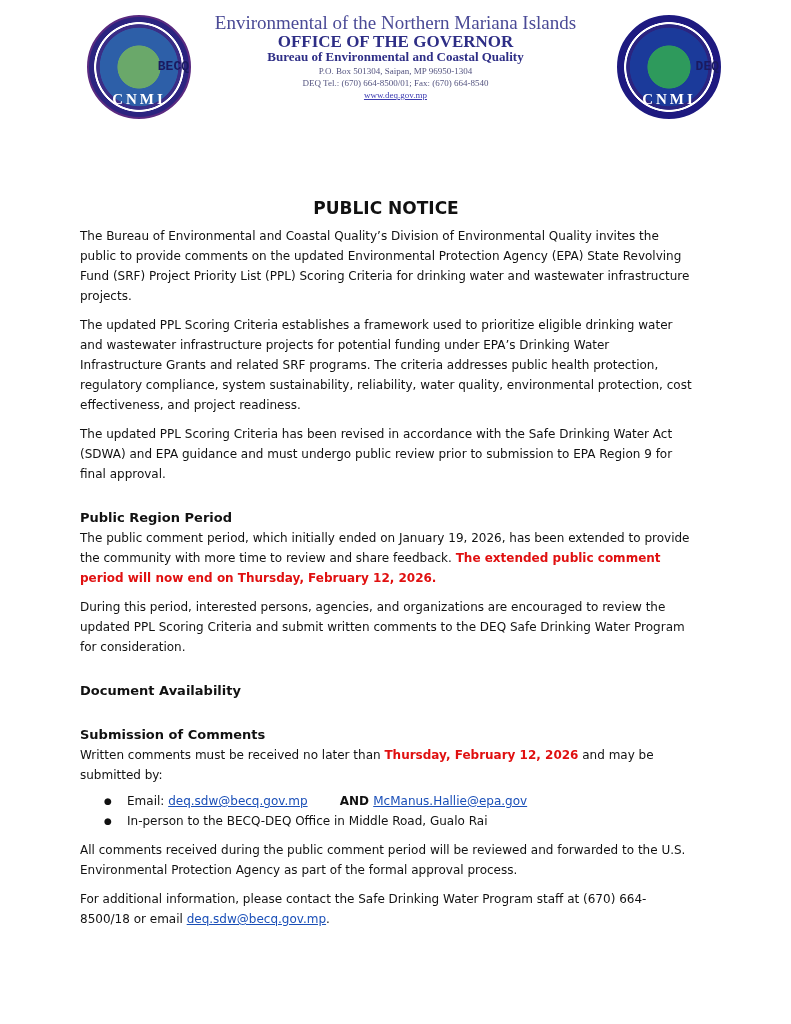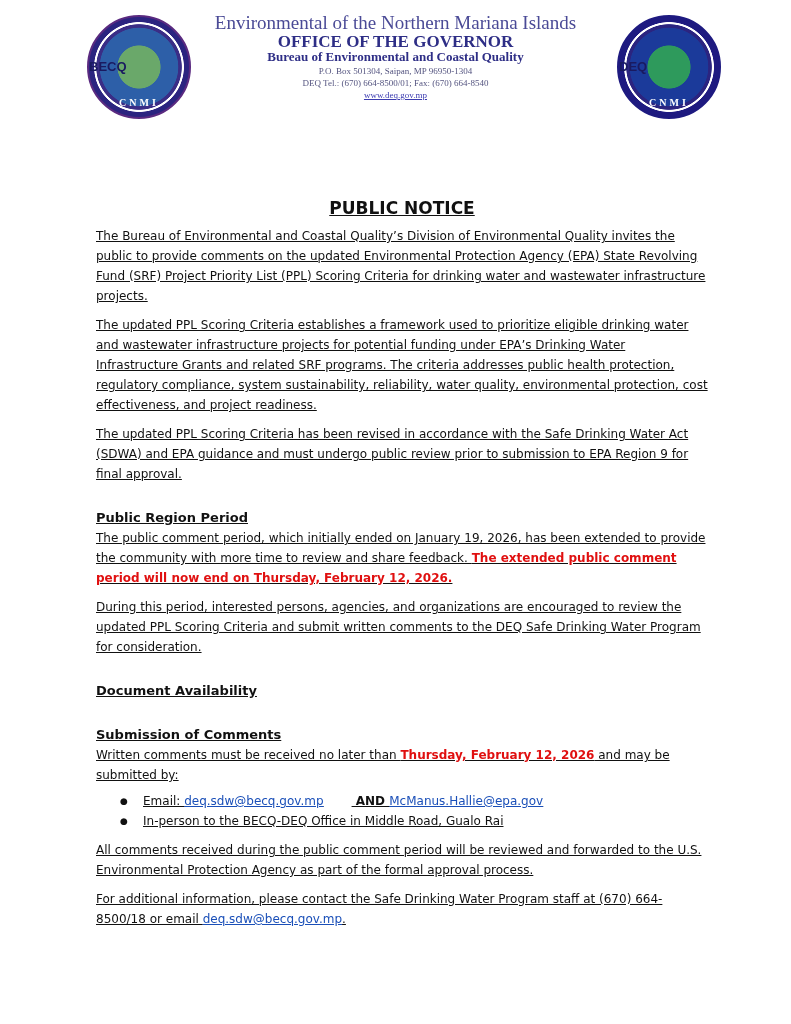--- a/index.html
+++ b/index.html
@@ -1,29 +1,29 @@
 <!DOCTYPE html>
 <html><head>
 <meta charset="utf-8">
 <style>
   html, body { margin:0; padding:0; background:#fff; }
   body { width:791px; height:1024px; position:relative; overflow:hidden; font-family:"Liberation Sans", sans-serif; color:#111; }
   .header { position:absolute; top:0; left:0; width:791px; height:120px; }
   .logo { position:absolute; width:100px; height:100px; border-radius:50%; }
   .logo-left { left:87px; top:15px; background:radial-gradient(circle at 50% 50%, #6aa86a 0 30%, #2d5fa8 31% 55%, #3a2d86 56% 60%, #fff 61% 63%, #2b2480 64% 100%); border:2px solid #5a2a80; }
   .logo-right { left:617px; top:15px; background:radial-gradient(circle at 50% 50%, #2e9a5c 0 30%, #1b3a9a 31% 55%, #2b2480 56% 60%, #fff 61% 63%, #1e1a80 64% 100%); border:2px solid #1e1a80; }
-  .logo-text { position:absolute; top:42px; width:100%; text-align:left; font-family:Liberation Sans, sans-serif; font-size:13px; font-weight:bold; color:#1a1a60; }
-  .logo-bottom { position:absolute; bottom:9px; width:100%; text-align:center; font-family:"Liberation Serif", serif; font-size:10px; font-weight:bold; color:#fff; letter-spacing:3px; }
+  .logo-text { position:absolute; top:42px; width:100%; text-align:right; font-family:Liberation Mono, monospace; font-size:13px; font-weight:bold; color:#1a1a60; }
+  .logo-bottom { position:absolute; bottom:9px; width:100%; text-align:center; font-family:"Liberation Serif", serif; font-size:15px; font-weight:bold; color:#fff; letter-spacing:3px; }
   .head-text { position:absolute; left:200px; width:391px; top:12px; text-align:center; font-family:"Liberation Serif", serif; color:#3a3a8c; }
   .h-line1 { font-size:19px; line-height:22px; color:#4a4a96; }
   .h-line2 { font-size:17px; font-weight:bold; line-height:15px; color:#2e2e86; }
   .h-line3 { font-size:13px; font-weight:bold; line-height:16px; color:#2e2e86; }
   .h-small { font-size:9px; line-height:12px; color:#555580; }
   .h-link { font-size:9px; line-height:12px; color:#3b3bb0; text-decoration:underline; }
-  .content { position:absolute; left:96px; top:198px; width:612px; font-family:"DejaVu Sans", sans-serif; font-size:12px; line-height:20px;text-decoration:underline; }
+  .content { position:absolute; left:80px; top:198px; width:612px; font-family:"DejaVu Sans", sans-serif; font-size:12px; line-height:20px; }
   .title { text-align:center; font-weight:bold; font-size:17px; margin:0 0 8px 0; }
   p { margin:0 0 9px 0; }
   .section-h { font-weight:bold; font-size:13px; margin-top:24px; line-height:20px; }
   .red { color:#e01010; font-weight:bold; }
   a { color:#1a4fb8; text-decoration:underline; }
   ul { margin:6px 0 9px 0; padding-left:32px; list-style:none; }
   li { position:relative; padding-left:15px; }
   li::before { content:"●"; position:absolute; left:-8px; font-size:9px; }
   .bold { font-weight:bold;margin-left:28px; }
 </style>

